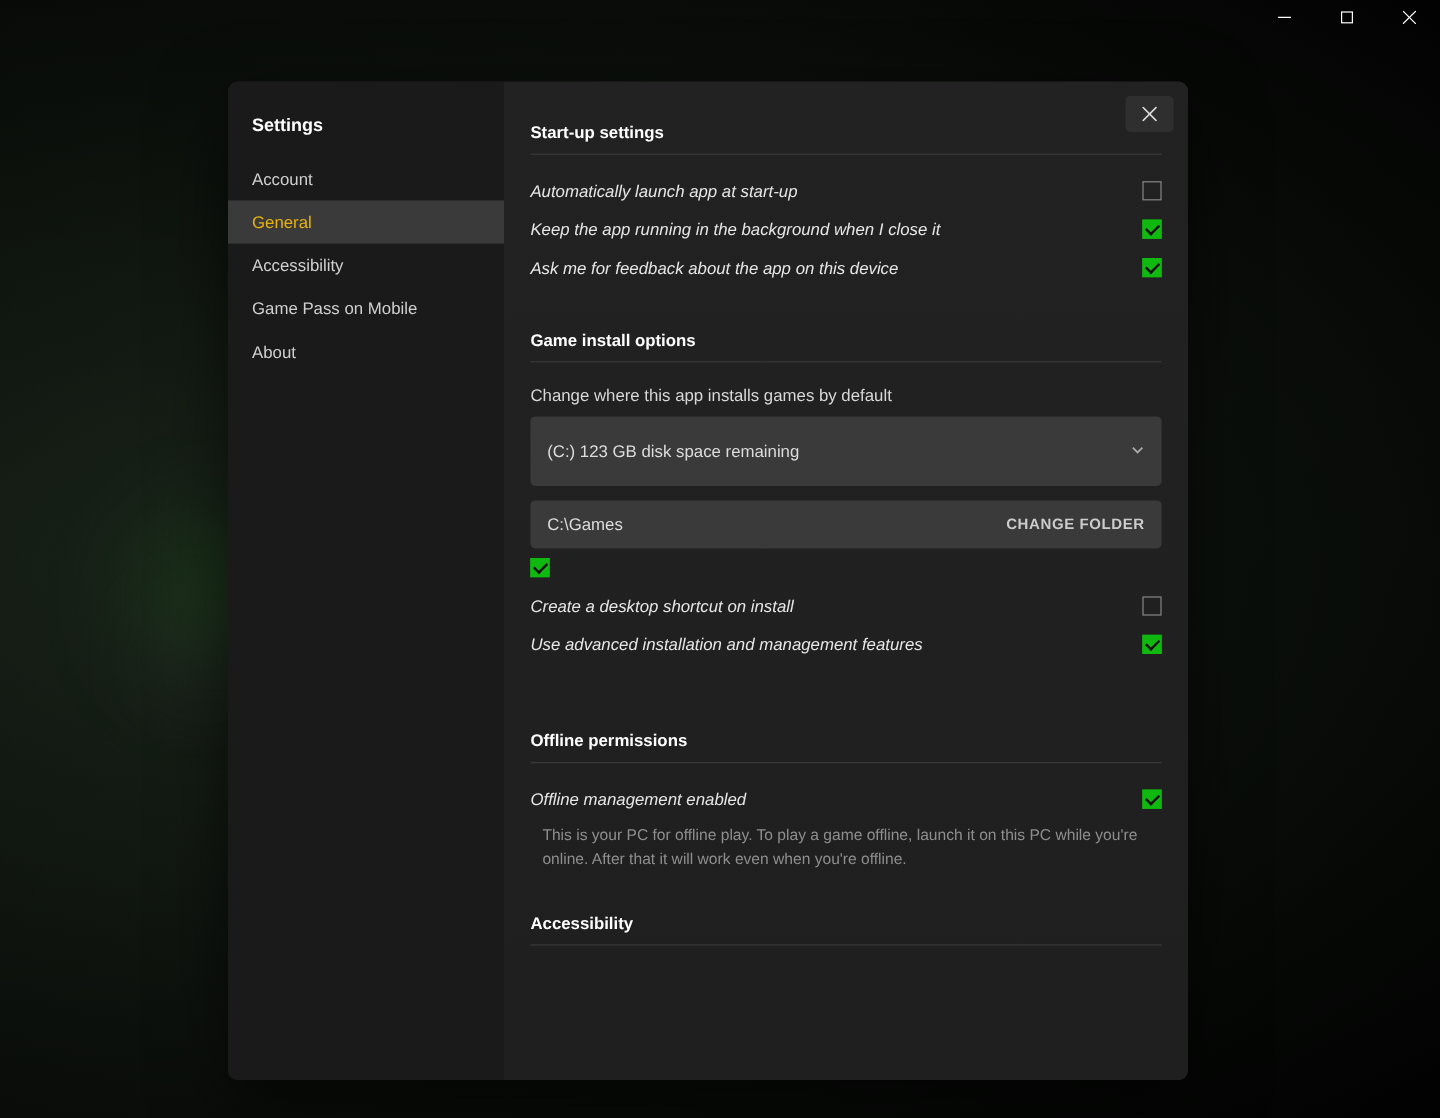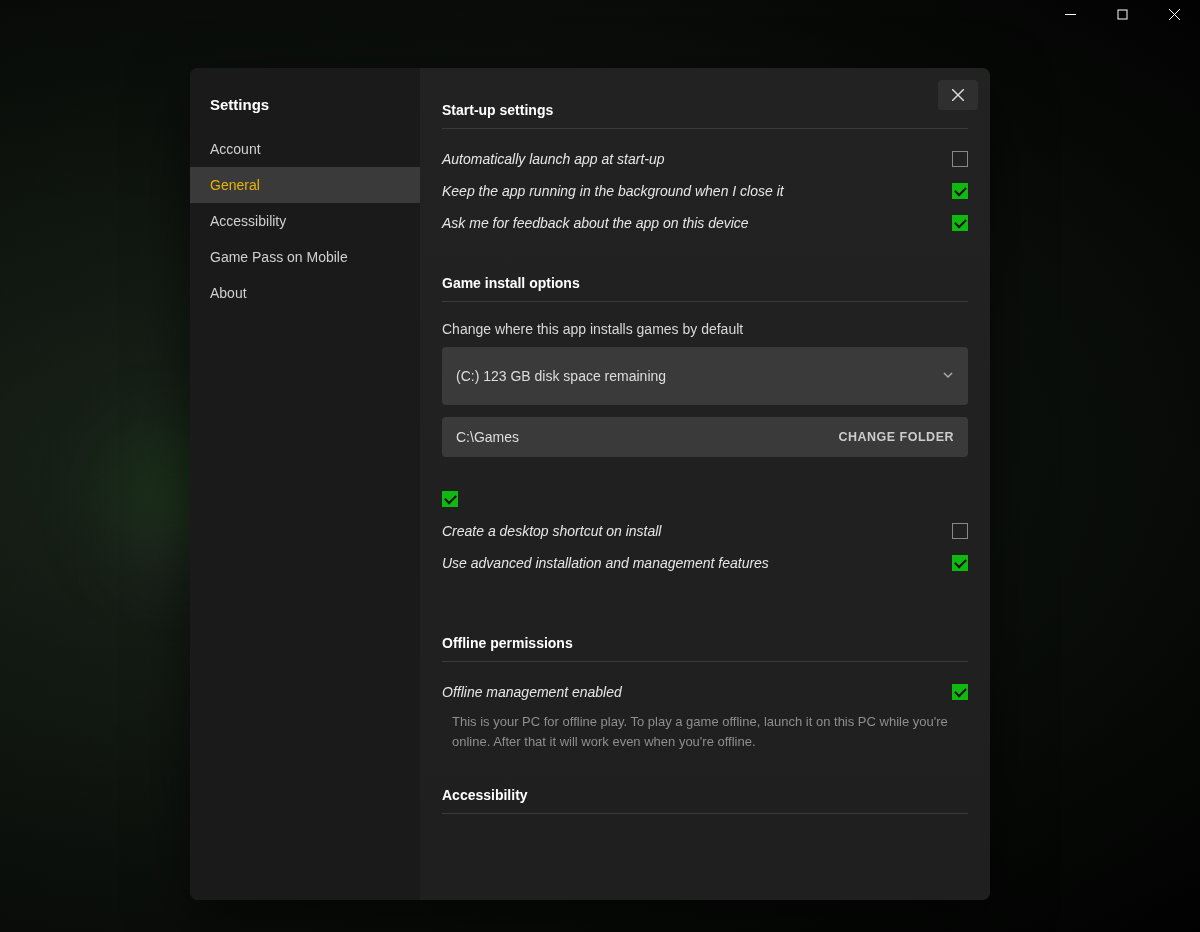--- a/index.html
+++ b/index.html
@@ -148,21 +148,21 @@
   .folder-row {
     width: 100%;
     background: #3a3a3a;
     border-radius: 4px;
     padding: 12px 14px;
     font-size: 14px;
     color: #ddd;
     display: flex;
     justify-content: space-between;
     align-items: center;
-    margin-bottom: 26px;
+    margin-bottom: 0;
     gap: 22px;
   }
   .change-btn {
     font-size: 12.5px;
     letter-spacing: 0.5px;
     color: #ccc;
     cursor: pointer;
     font-weight: 700;
   }
 

